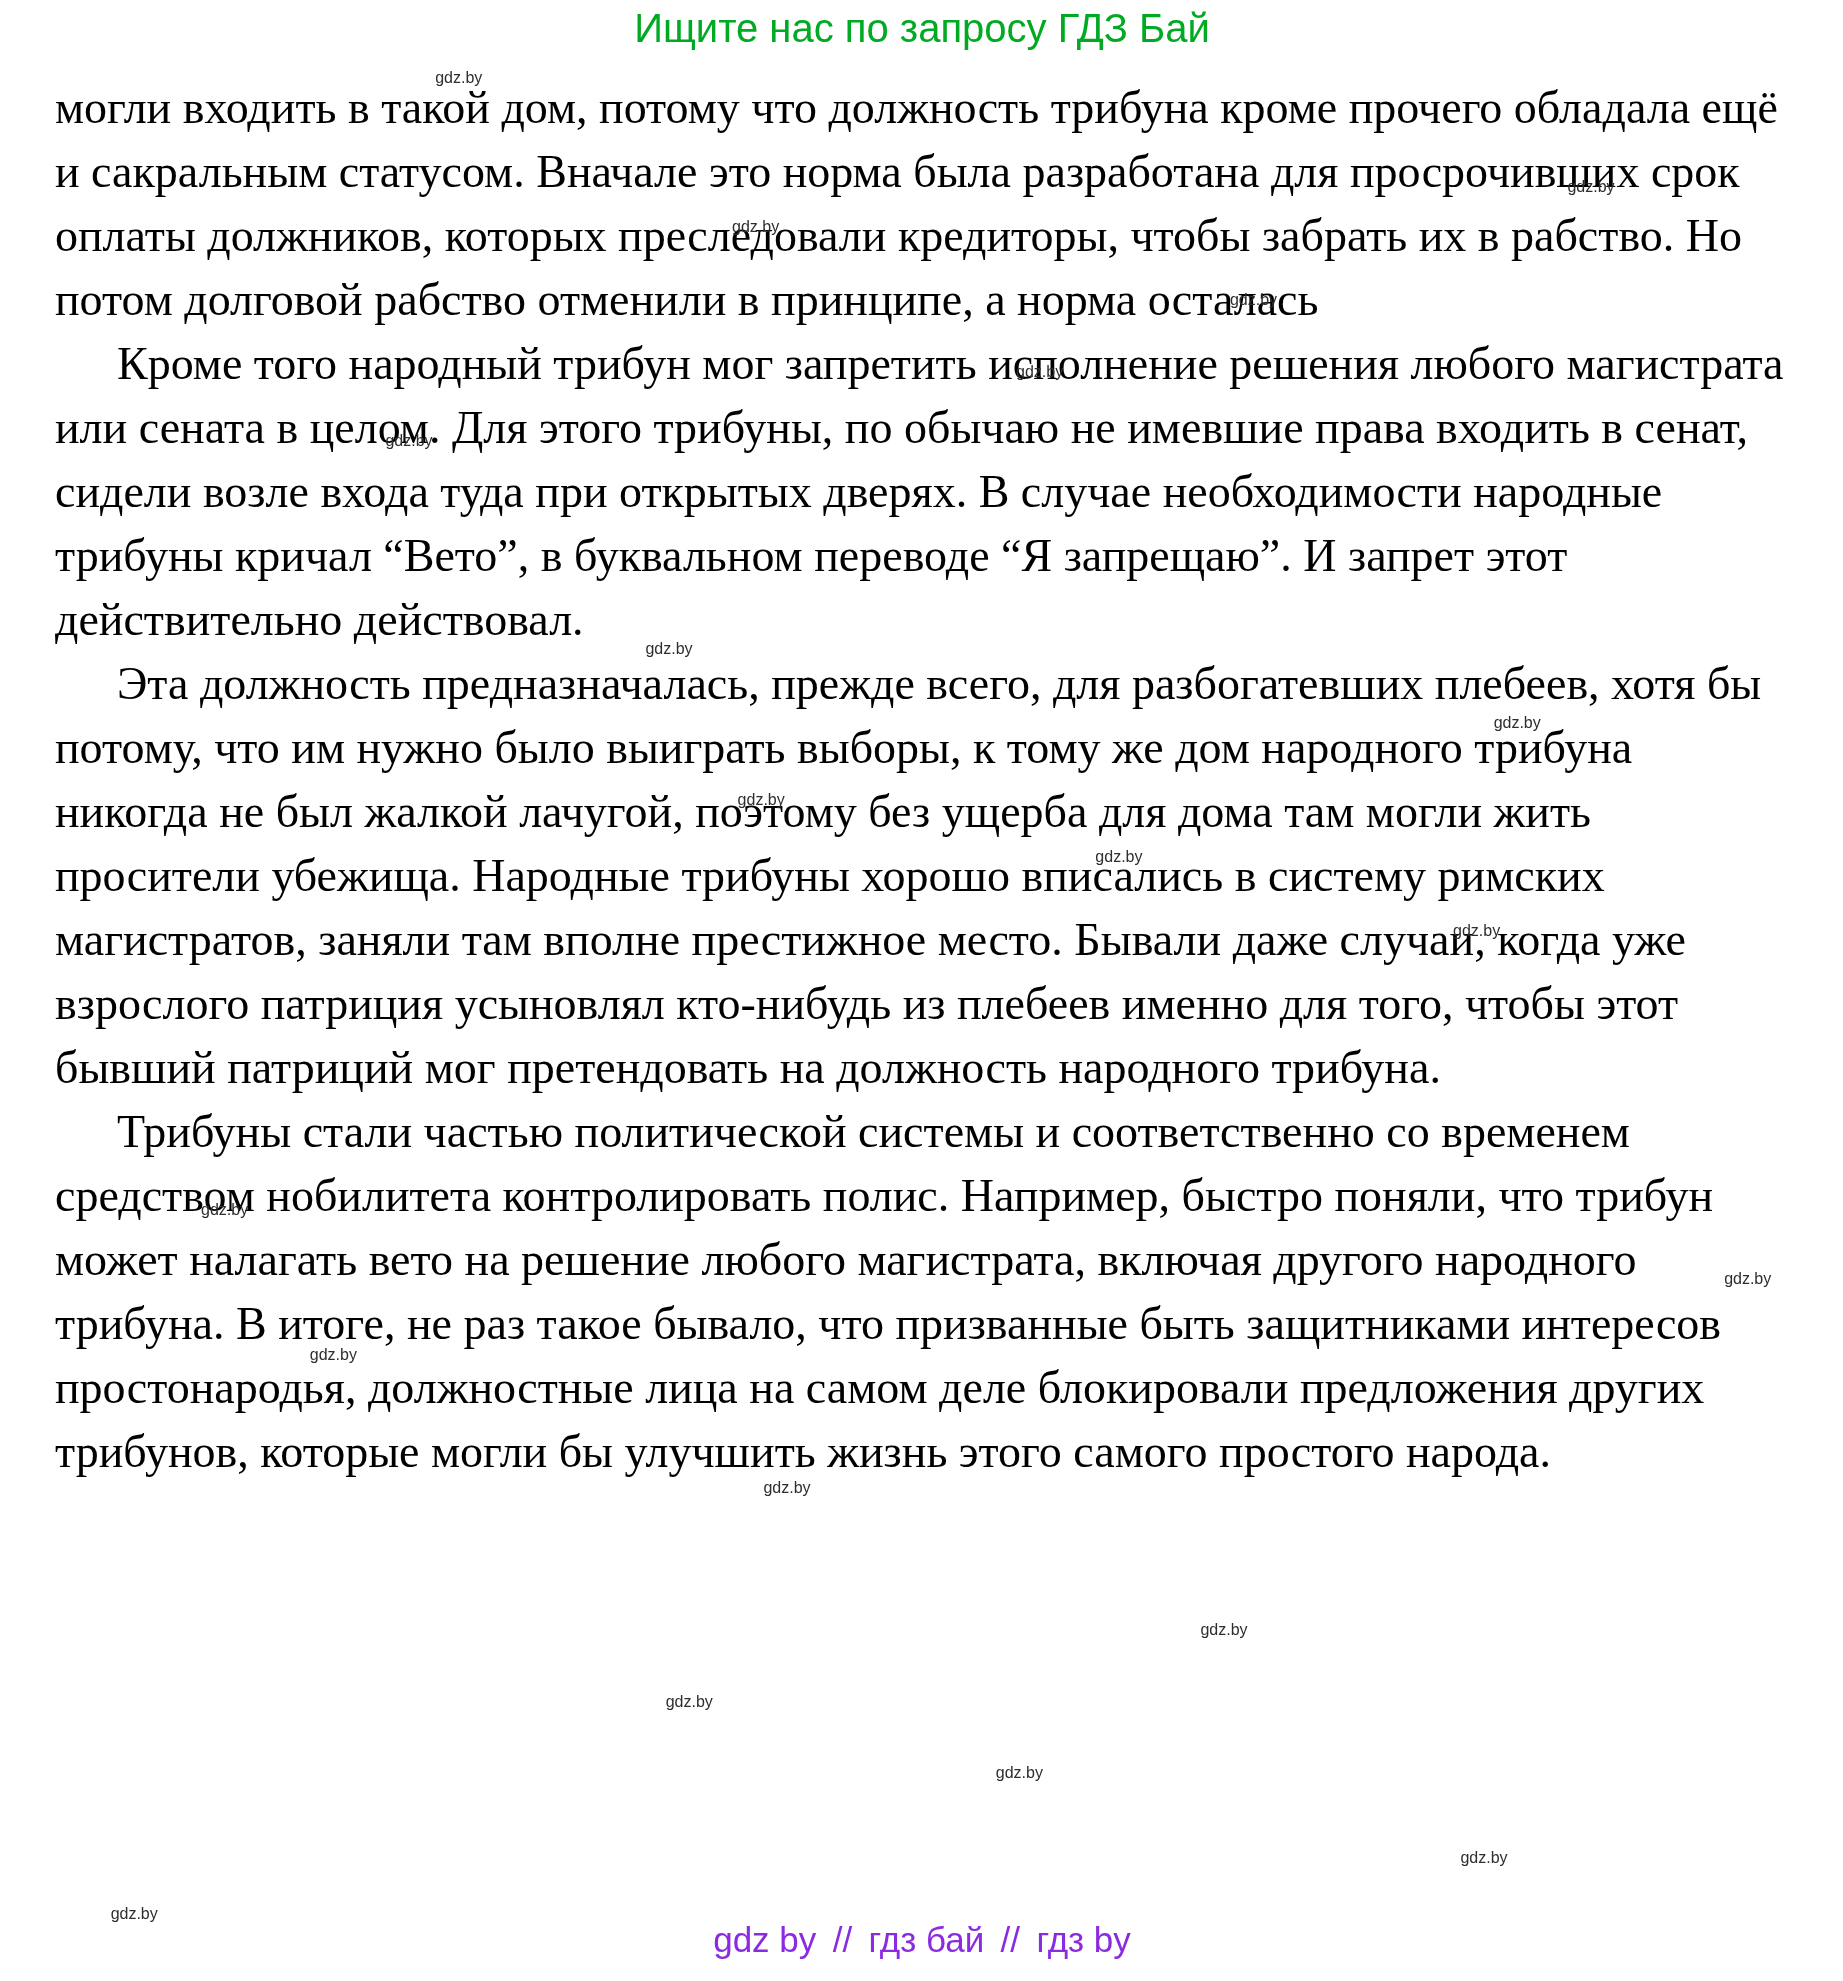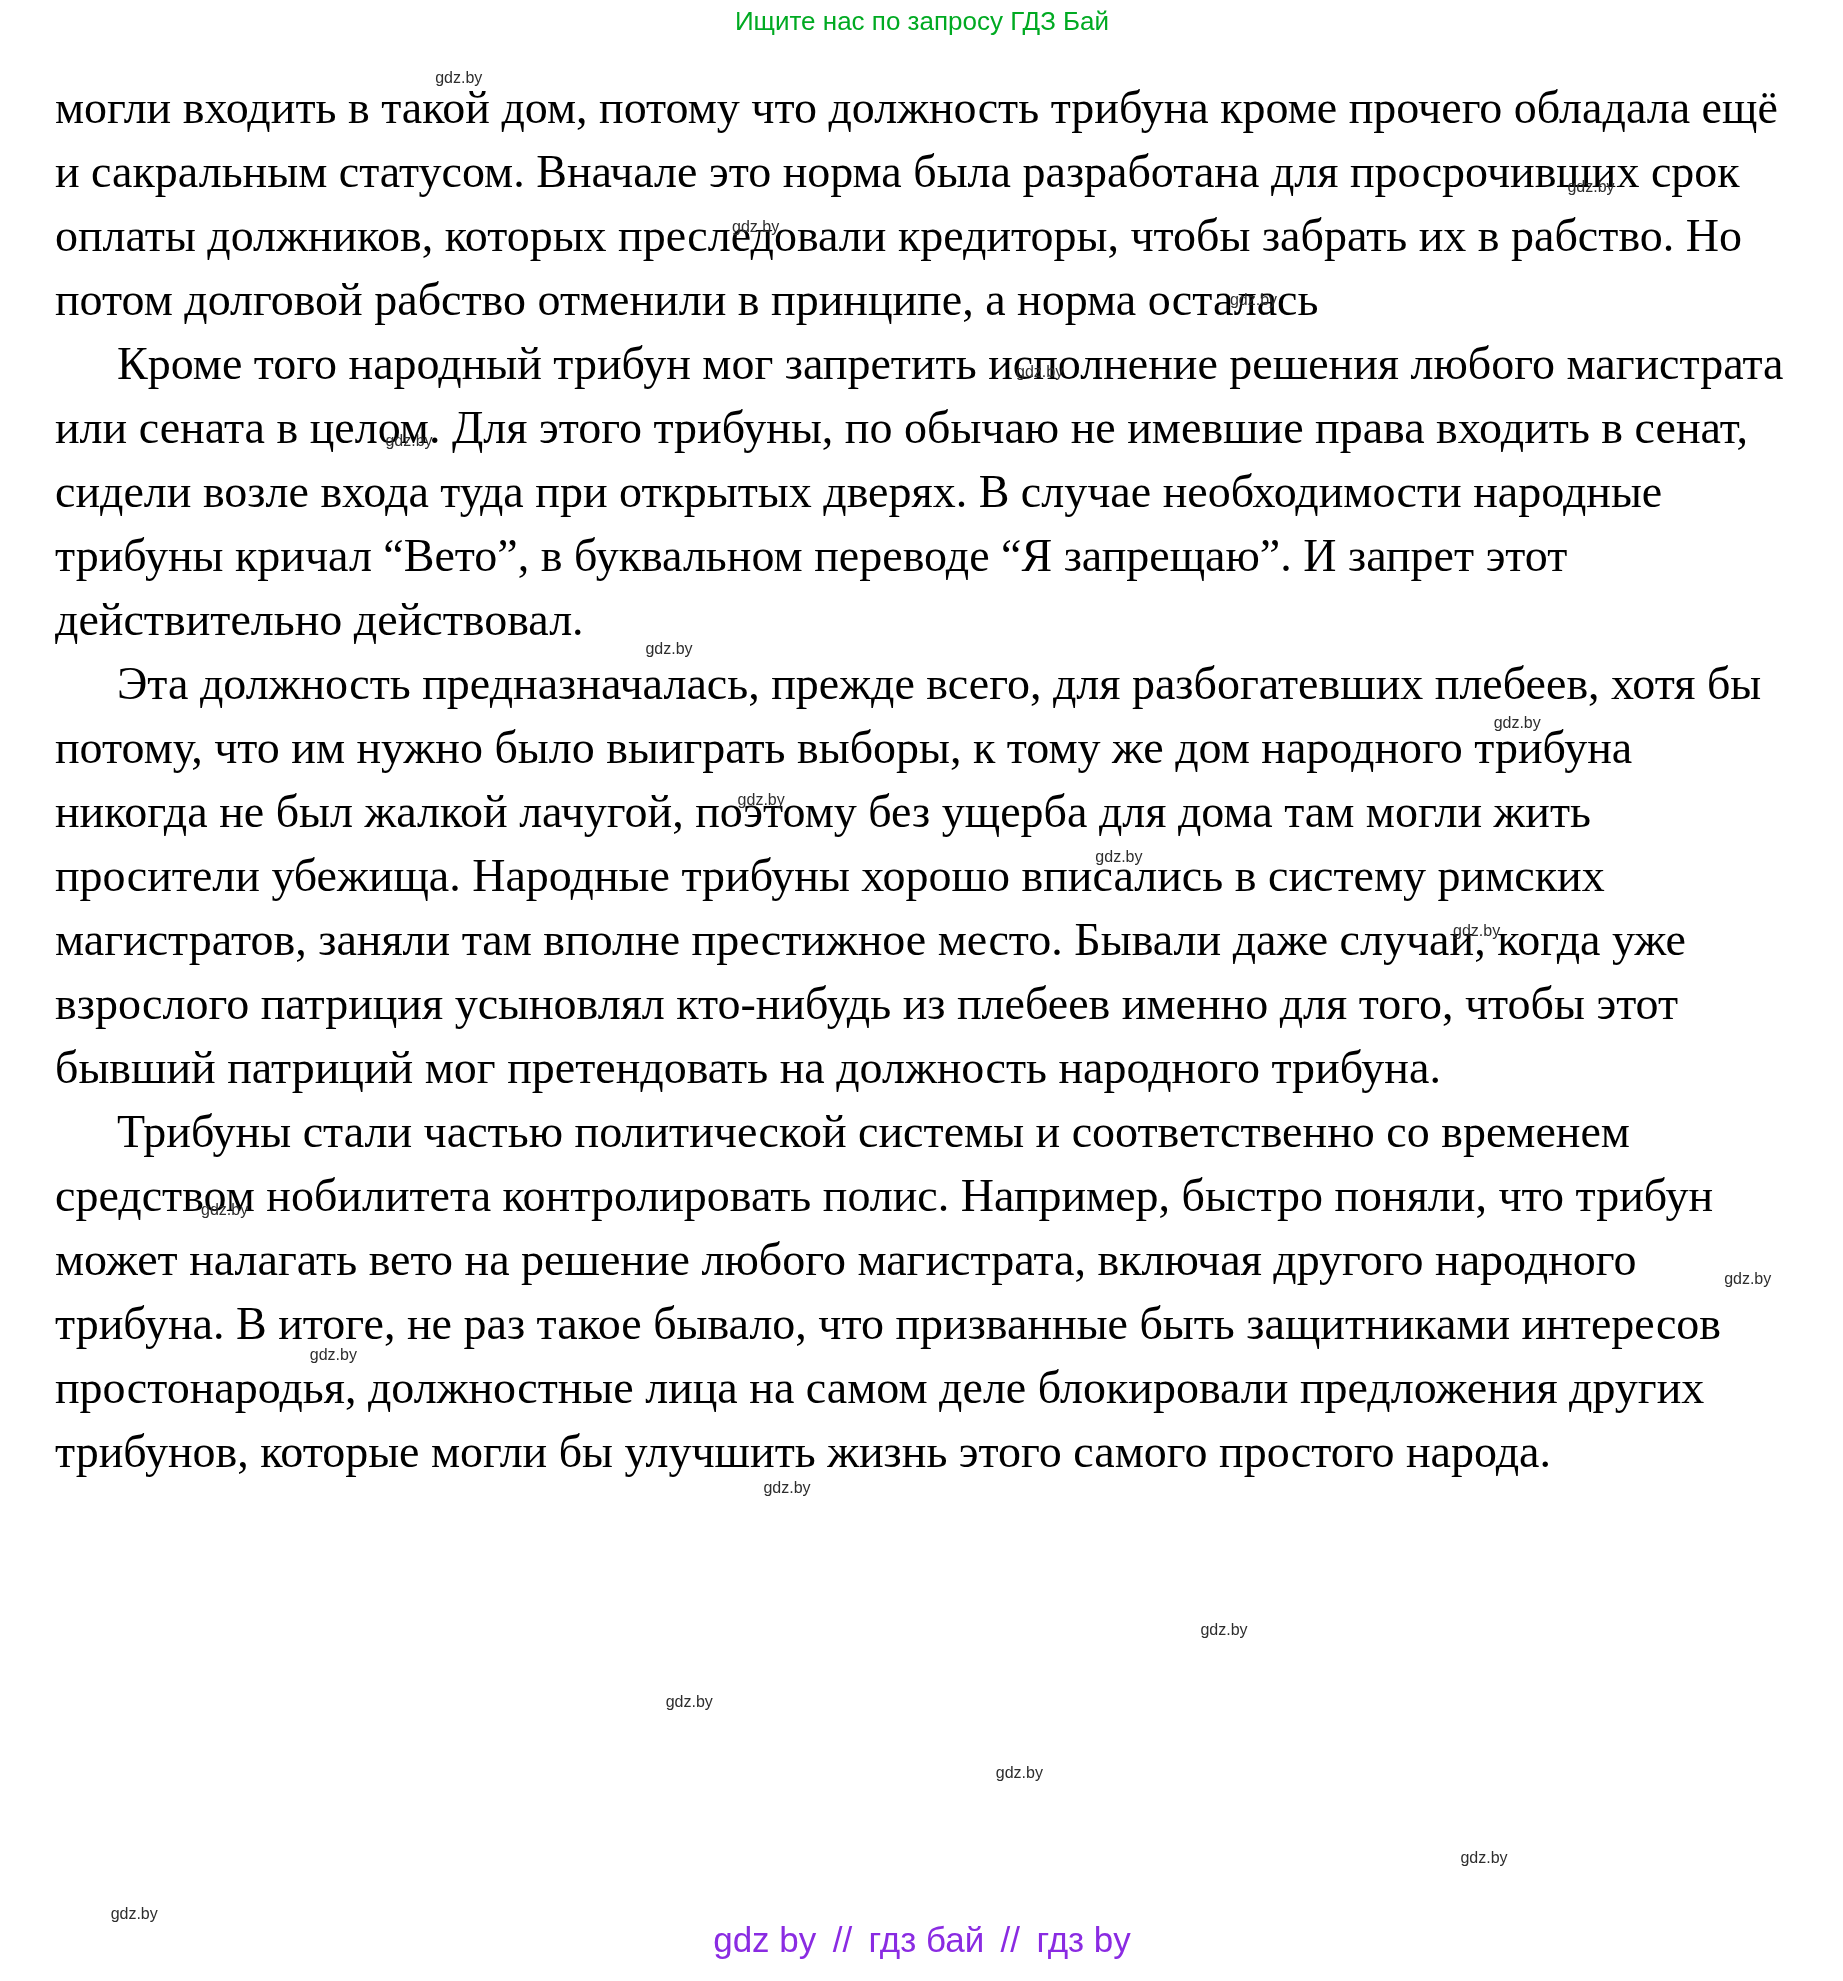--- a/index.html
+++ b/index.html
@@ -8,21 +8,21 @@
     background: #ffffff;
     font-family: "Liberation Serif", serif;
     position: relative;
     overflow: hidden;
   }
   .header-banner {
     position: absolute;
     top: 5.5px; left: 0; width: 100%;
     text-align: center;
     font-family: "Liberation Sans", sans-serif;
-    font-size: 26px;
+    font-size: 40px;
     color: var(--green, #00aa22);
   }
   .content {
     position: absolute;
     top: 76px; left: 55px; right: 50px;
     font-size: 46px;
     line-height: 64px;
     color: var(--text, #000000);
     text-align: left;
   }

